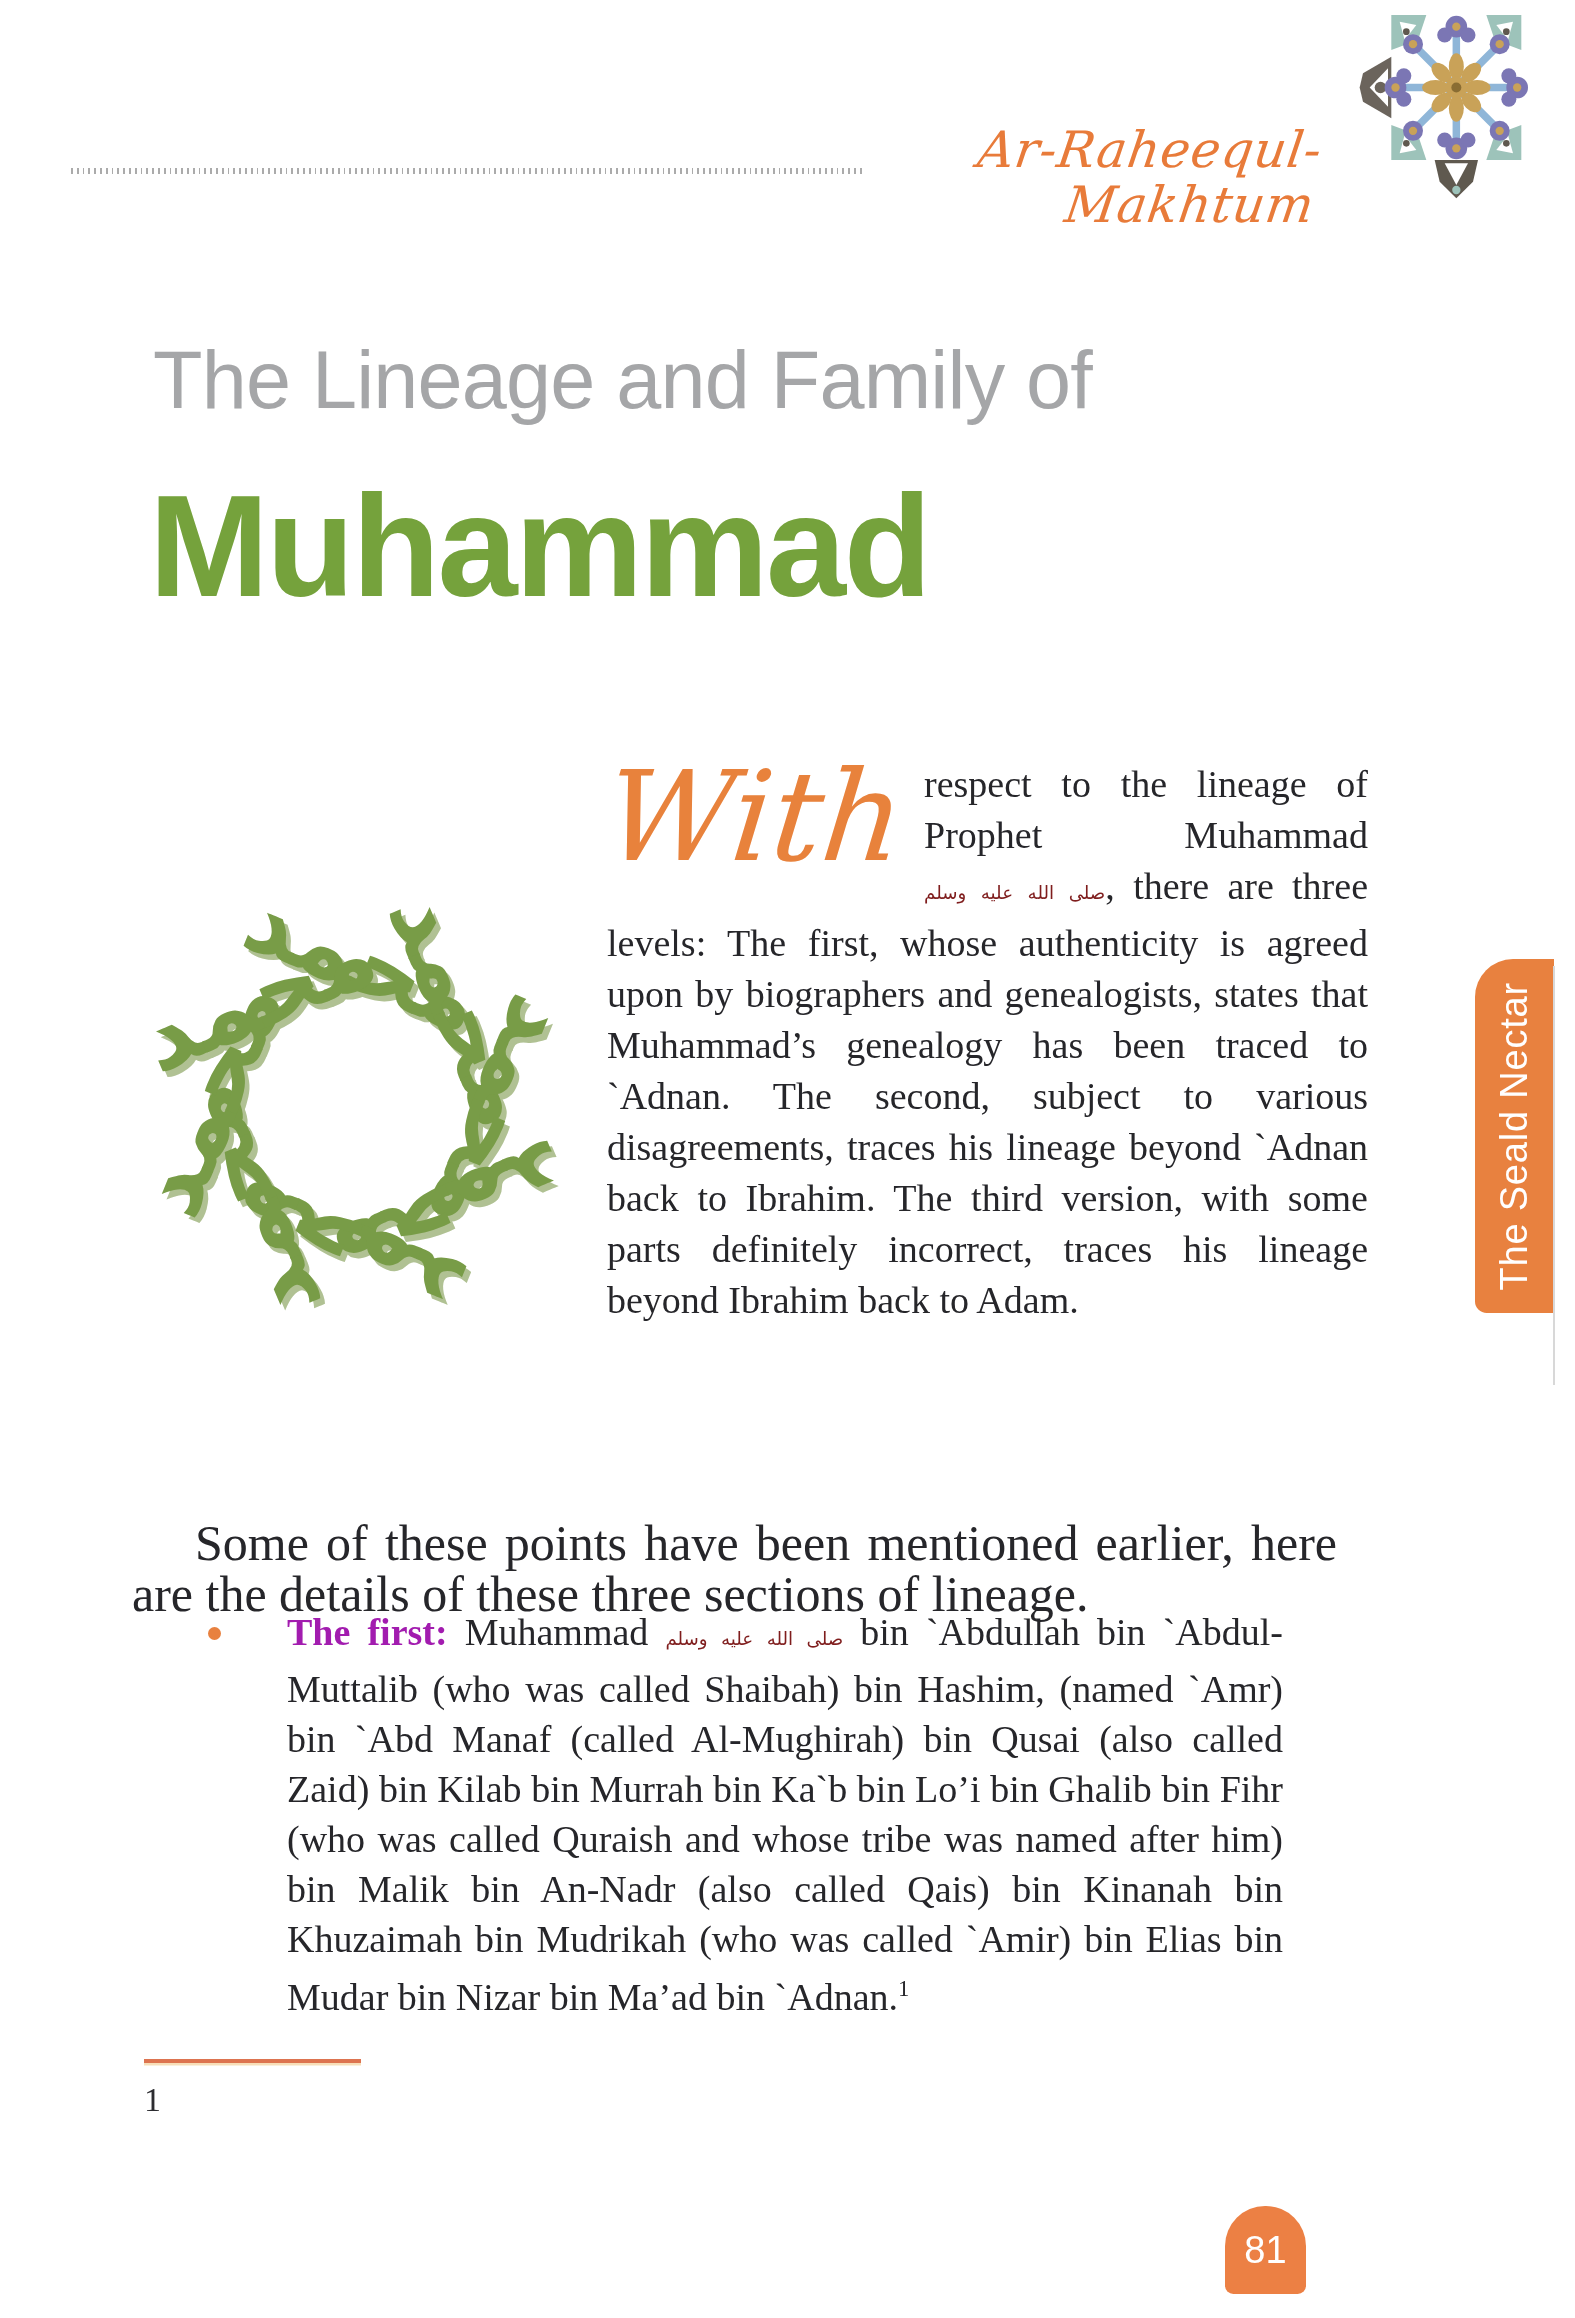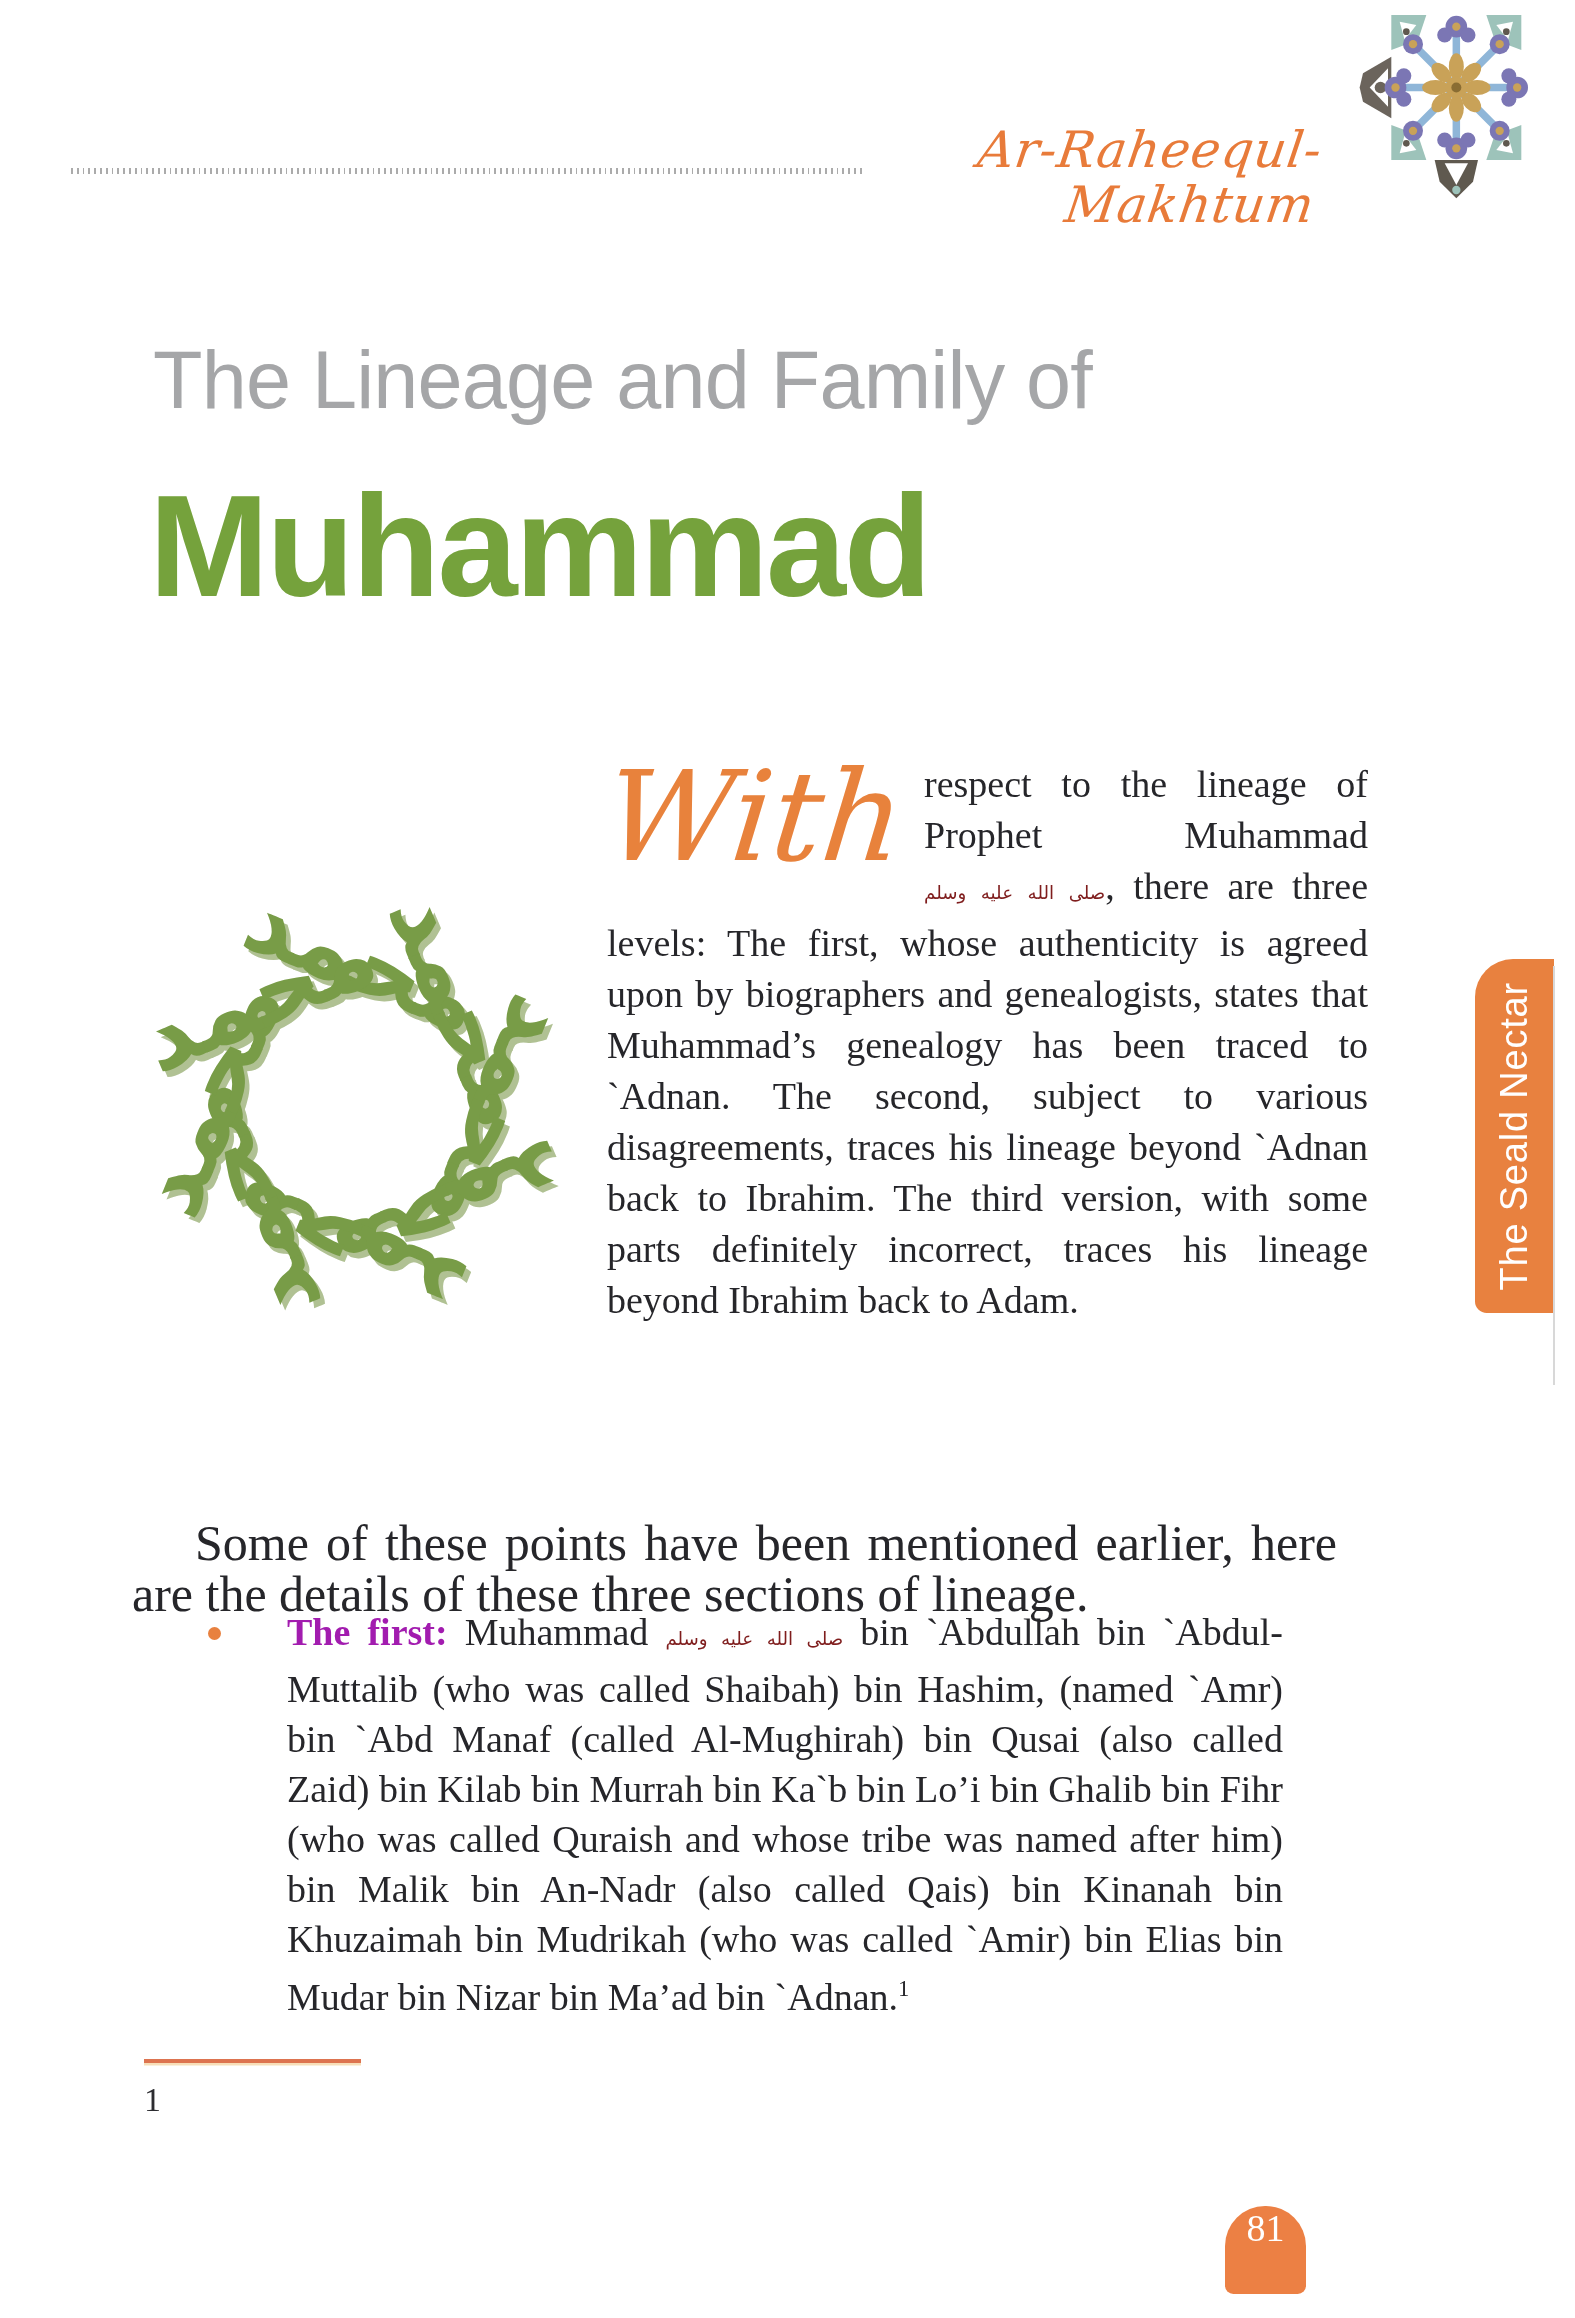--- a/index.html
+++ b/index.html
@@ -85,22 +85,22 @@
   }
   .footnote{
     left:144px;top:2079px;width:1043px;display:flex;
     font-size:34px;line-height:42px;color:#2c2c30;
   }
   .footnote .fn-num{width:52px;flex:none;}
 
   
   .page-badge{
     left:1225px;top:2206px;width:81px;height:88px;background:#ec8044;
-    border-radius:40px 40px 8.3px 8.3px;display:flex;justify-content:center;
-    font-family:Liberation Serif, serif;font-size:38px;color:#ffffff;
+    border-radius:40px 40px 8.3px 8.3px;display:flex;align-items:center;justify-content:center;
+    font-family:Liberation Sans, sans-serif;font-size:38px;color:#ffffff;
   }
 </style>
 </head>
 <body>
 
 <div class="abs header-dashes"></div>
 <div class="abs header-script">Ar-Raheequl-Makhtum</div>
 
 <svg class="abs corner-ornament" width="190" height="194" viewBox="0 0 228 232">
 

